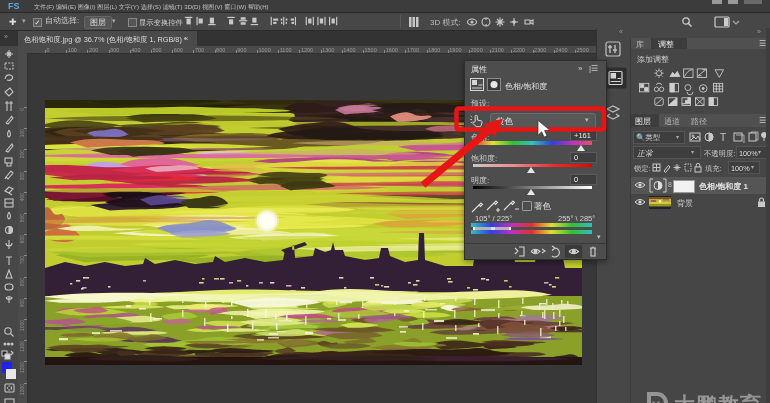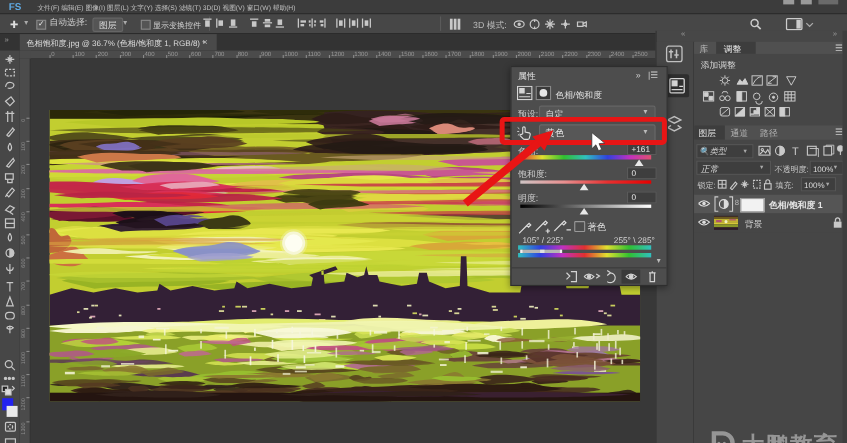--- a/index.html
+++ b/index.html
@@ -920,21 +920,21 @@
     <div class="abs" style="left:0;top:76px;width:141px;height:289px;background:#464646;">
       <div class="abs" style="left:0;top:0;width:141px;height:13px;background:#505050;">
         <div class="abs" style="left:0;top:0;width:28px;height:13px;background:#3d3d3d;"></div>
         <span class="abs txt" style="left:4px;top:2px;font-size:8px;color:#e8e8e8;">图层</span>
         <span class="abs txt" style="left:33px;top:2px;font-size:8px;color:#b5b5b5;">通道</span>
         <span class="abs txt" style="left:60px;top:2px;font-size:8px;color:#b5b5b5;">路径</span>
         <span class="abs txt" style="left:128px;top:2px;font-size:8px;color:#ccc;">☰</span>
       </div>
 
       <div class="abs" style="left:2px;top:17px;width:50px;height:11px;background:#3e3e3e;border:1px solid #555;">
-        <span class="abs txt" style="left:2px;top:1px;font-size:7.5px;color:#ccc;font-style:italic;">🔍类型</span>
+        <span class="abs txt" style="left:2px;top:1px;font-size:7.5px;color:#ccc;">🔍类型</span>
         <span class="abs txt" style="left:42px;top:1px;font-size:6px;color:#aaa;">▾</span>
       </div>
       <svg class="abs" style="left:58px;top:17px;" width="80" height="12" viewBox="0 0 80 12">
         <g fill="none" stroke="#c9c9c9" stroke-width="1">
           <rect x="1" y="2" width="10" height="8"></rect>
             <circle cx="4" cy="5" r="1"></circle>
             <path d="M2 9 l3-3 l2 2 l2-3 l2 4"></path>
           <circle cx="20" cy="6" r="4"></circle>
             <path d="M20 2 a4 4 0 0 1 0 8 z" fill="#c9c9c9"></path>
           <text x="31" y="9.5" font-size="10" fill="#c9c9c9" stroke="none" font-family="Liberation Sans">T</text>
@@ -1034,24 +1034,20 @@
   <span class="abs txt" style="left:124px;top:3px;font-size:8px;color:#ccc;">|☰</span>
   <svg class="abs" style="left:5px;top:17px;" width="32" height="14" viewBox="0 0 32 14">
     <rect x="0.5" y="0.5" width="13" height="12" fill="none" stroke="#d5d5d5"></rect>
     <rect x="2" y="2" width="5" height="5" fill="#d5d5d5"></rect>
       <path d="M8.5 7 h4 M2 10 h10" stroke="#d5d5d5"></path>
     <rect x="17.5" y="0.5" width="13" height="12" fill="#3a3a3a" stroke="#888"></rect>
     <circle cx="24" cy="6.5" r="3.5" fill="#e8e8e8"></circle>
   </svg>
   <span class="abs txt" style="left:40px;top:20px;font-size:8px;color:#e0e0e0;">色相/饱和度</span>
   <span class="abs txt" style="left:6px;top:37px;font-size:8px;color:#c9c9c9;">预设:</span>
-  <div class="abs" style="left:25px;top:35px;width:104px;height:12px;background:#555;border:1px solid #666;border-radius:2px;">
-    <span class="abs txt" style="left:5px;top:1px;font-size:8px;color:#ddd;">自定</span>
-    <span class="abs txt" style="left:94px;top:1px;font-size:7px;color:#bbb;">▾</span>
-  </div>
   <svg class="abs" style="left:4px;top:52px;" width="16" height="16" viewBox="0 0 16 16">
     <path d="M6.2 8.5 V3.4 a1.1 1.1 0 0 1 2.2 0 V7 l3.6 0.8 c0.8 0.2 1.2 0.7 1 1.5 l-0.8 3.2 c-0.2 0.8 -0.8 1.2 -1.6 1.2 H8 c-0.6 0 -1.1 -0.2 -1.5 -0.7 L4 10.5 c-0.5 -0.6 0.2 -1.6 1 -1.2 z" fill="none" stroke="#ddd" stroke-width="1"></path>
     <path d="M3.2 4.2 L1.6 2.9 M3 6.5 H1.2 M3.4 8.8 L1.8 10" stroke="#ccc" stroke-width="0.9"></path>
   </svg>
   <div class="abs" style="left:25px;top:52px;width:104px;height:14px;background:#575757;border:1px solid #6a6a6a;border-radius:2px;">
     <span class="abs txt" style="left:5px;top:2px;font-size:8.5px;color:#e8e8e8;">黄色</span>
     <span class="abs txt" style="left:94px;top:2px;font-size:7px;color:#bbb;">▾</span>
   </div>
 
   <span class="abs txt" style="left:6px;top:71px;font-size:8px;color:#c9c9c9;">色相:</span>

